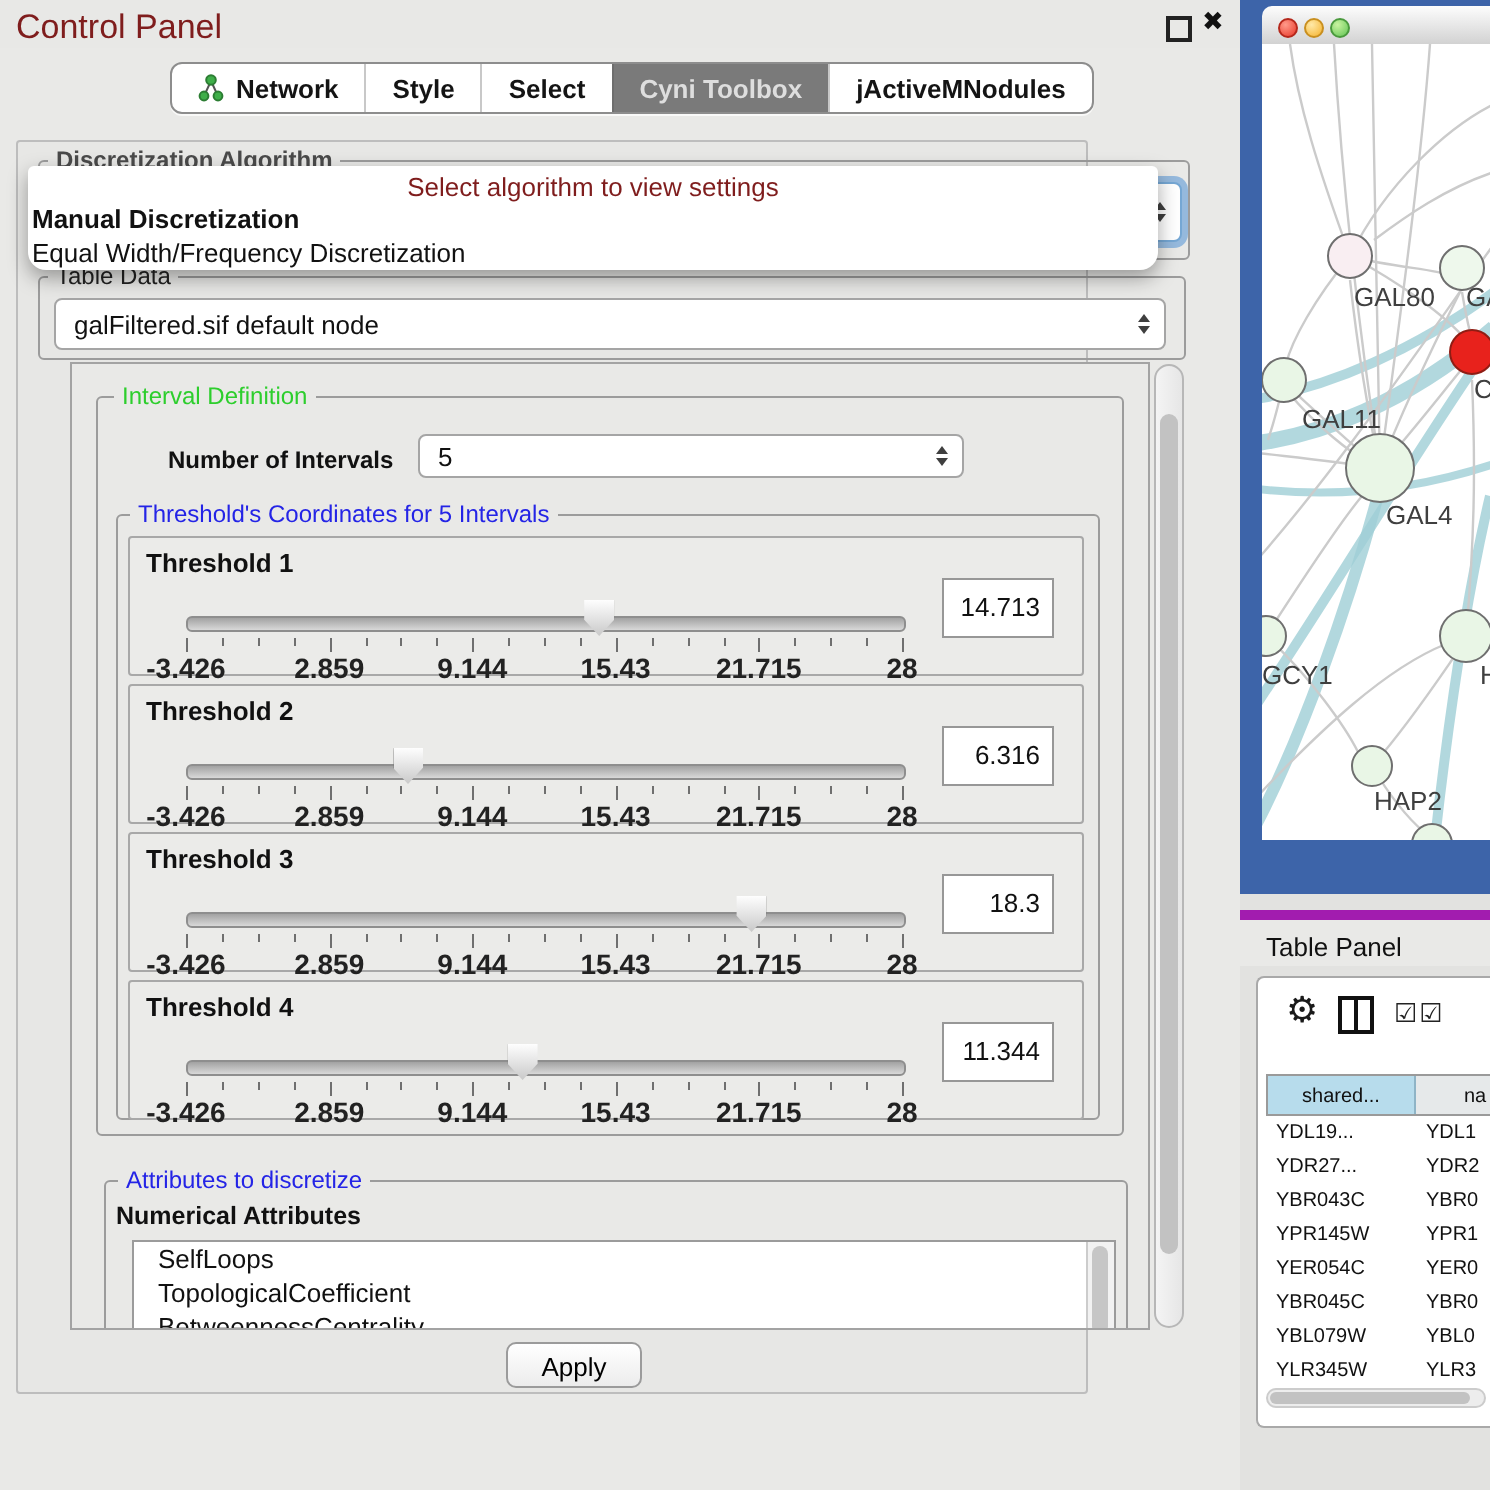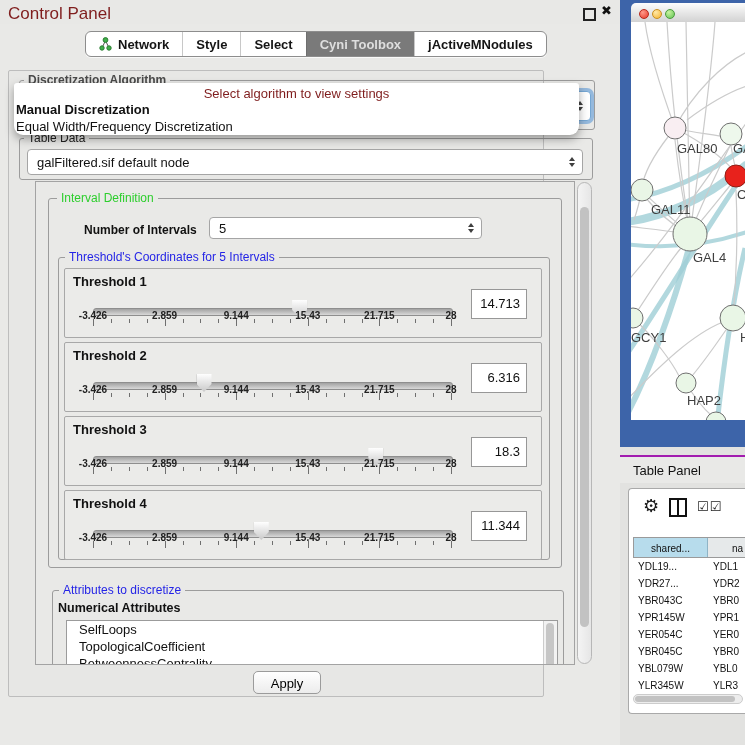--- a/index.html
+++ b/index.html
@@ -50,42 +50,42 @@
   
   .thresh-panel{position:absolute;left:28px;width:478px;height:70px;background:#ebebe9;
                 border:1px solid #a8a8a8;border-radius:2px;box-sizing:border-box;}
   .t-label{position:absolute;left:8px;top:5px;font-size:13px;font-weight:bold;}
   .t-track{position:absolute;left:28px;top:39px;width:358px;height:6px;border-radius:3px;
            background:linear-gradient(#a2a2a2,#d8d8d8);border:1px solid #8e8e8e;}
   .t-thumb{position:absolute;top:31px;width:15px;height:18px;background:linear-gradient(#fefefe,#c9c9c9);
            clip-path:polygon(0 0,100% 0,100% 55%,50% 100%,0 55%);filter:drop-shadow(0 0 1px #777);}
   .t-tick{position:absolute;width:1px;background:#6f6f6f;top:50px;}
   .t-tick.maj{height:7px;} .t-tick.min{height:4px;}
-  .t-ticklabel{position:absolute;top:41px;font-size:10px;font-weight:bold;color:#222;
+  .t-ticklabel{position:absolute;top:57px;font-size:14px;font-weight:bold;color:#222;
                transform:translateX(-50%);white-space:nowrap;}
   .t-value{position:absolute;left:406px;top:20px;width:56px;height:30px;background:#fff;
            border:1px solid #979797;font-size:13px;text-align:right;padding-right:6px;
            line-height:28px;box-sizing:border-box;}
   .num-label{position:absolute;left:22px;top:419px;font-size:12.5px;font-weight:bold;}
   .listbox{position:absolute;left:30px;top:438px;width:492px;height:56px;background:#fff;
            border:1px solid #9b9b9b;box-sizing:border-box;overflow:hidden;}
   .list-item{padding-left:12px;font-size:13px;line-height:17px;white-space:nowrap;}
   .list-vscroll{position:absolute;right:0;top:0;bottom:0;width:13px;background:#f2f2f2;border-left:1px solid #cccccc;}
   .list-vscroll .thumb{position:absolute;left:2px;top:2px;width:8px;height:44px;background:#c6c6c6;border-radius:4px;}
   .apply-btn{position:absolute;left:244px;top:600px;width:68px;height:23px;border:1px solid #9b9b9b;
              border-radius:5px;background:linear-gradient(#ffffff,#ececec);font-size:13px;
              font-family:inherit;text-align:center;line-height:21px;box-sizing:border-box;}
   
   .network-window{position:absolute;left:620px;top:0;width:125px;height:447px;background:#3d64a9;}
   .mac-titlebar{position:absolute;left:11px;top:3px;right:0;height:19px;border-top-left-radius:5px;
                 background:linear-gradient(#fdfdfd,#d2d2d2);border-bottom:1px solid #9a9a9a;}
   .light{position:absolute;top:6px;width:10px;height:10px;border-radius:50%;box-sizing:border-box;}
   .net-canvas{position:absolute;left:11px;top:22px;right:0;height:398px;background:#fff;overflow:hidden;}
   .tp-titlebar{position:absolute;left:620px;top:455px;width:125px;height:28px;background:#e9e9e7;
-               border-top:2px solid #a21caf;box-sizing:border-box;}
+               border-top:5px solid #a21caf;box-sizing:border-box;}
   .tp-titlebar span{position:absolute;left:13px;top:6px;font-size:13px;}
   .table-panel{position:absolute;left:628px;top:488px;width:117px;height:226px;background:#fff;
                border:1px solid #a9a9a9;border-right:none;border-radius:4px 0 0 4px;box-sizing:border-box;}
   .gear{position:absolute;left:14px;top:6px;font-size:18px;color:#1a1a1a;}
   .col-icon{position:absolute;left:40px;top:9px;width:14px;height:15px;border:2px solid #111;}
   .col-icon:after{content:"";position:absolute;left:50%;top:0;bottom:0;width:2px;background:#111;transform:translateX(-1px);}
   .checks{position:absolute;left:68px;top:10px;font-size:13px;letter-spacing:1px;color:#222;}
   .tp-table{position:absolute;left:4px;top:48px;right:0;height:152px;overflow:hidden;font-size:10px;}
   .tp-header{display:flex;height:21px;line-height:21px;border:1px solid #9a9a9a;border-right:none;box-sizing:border-box;}
   .th1{width:74px;background:#b7dcec;text-align:center;border-right:1px solid #8fb4c6;box-sizing:border-box;}

